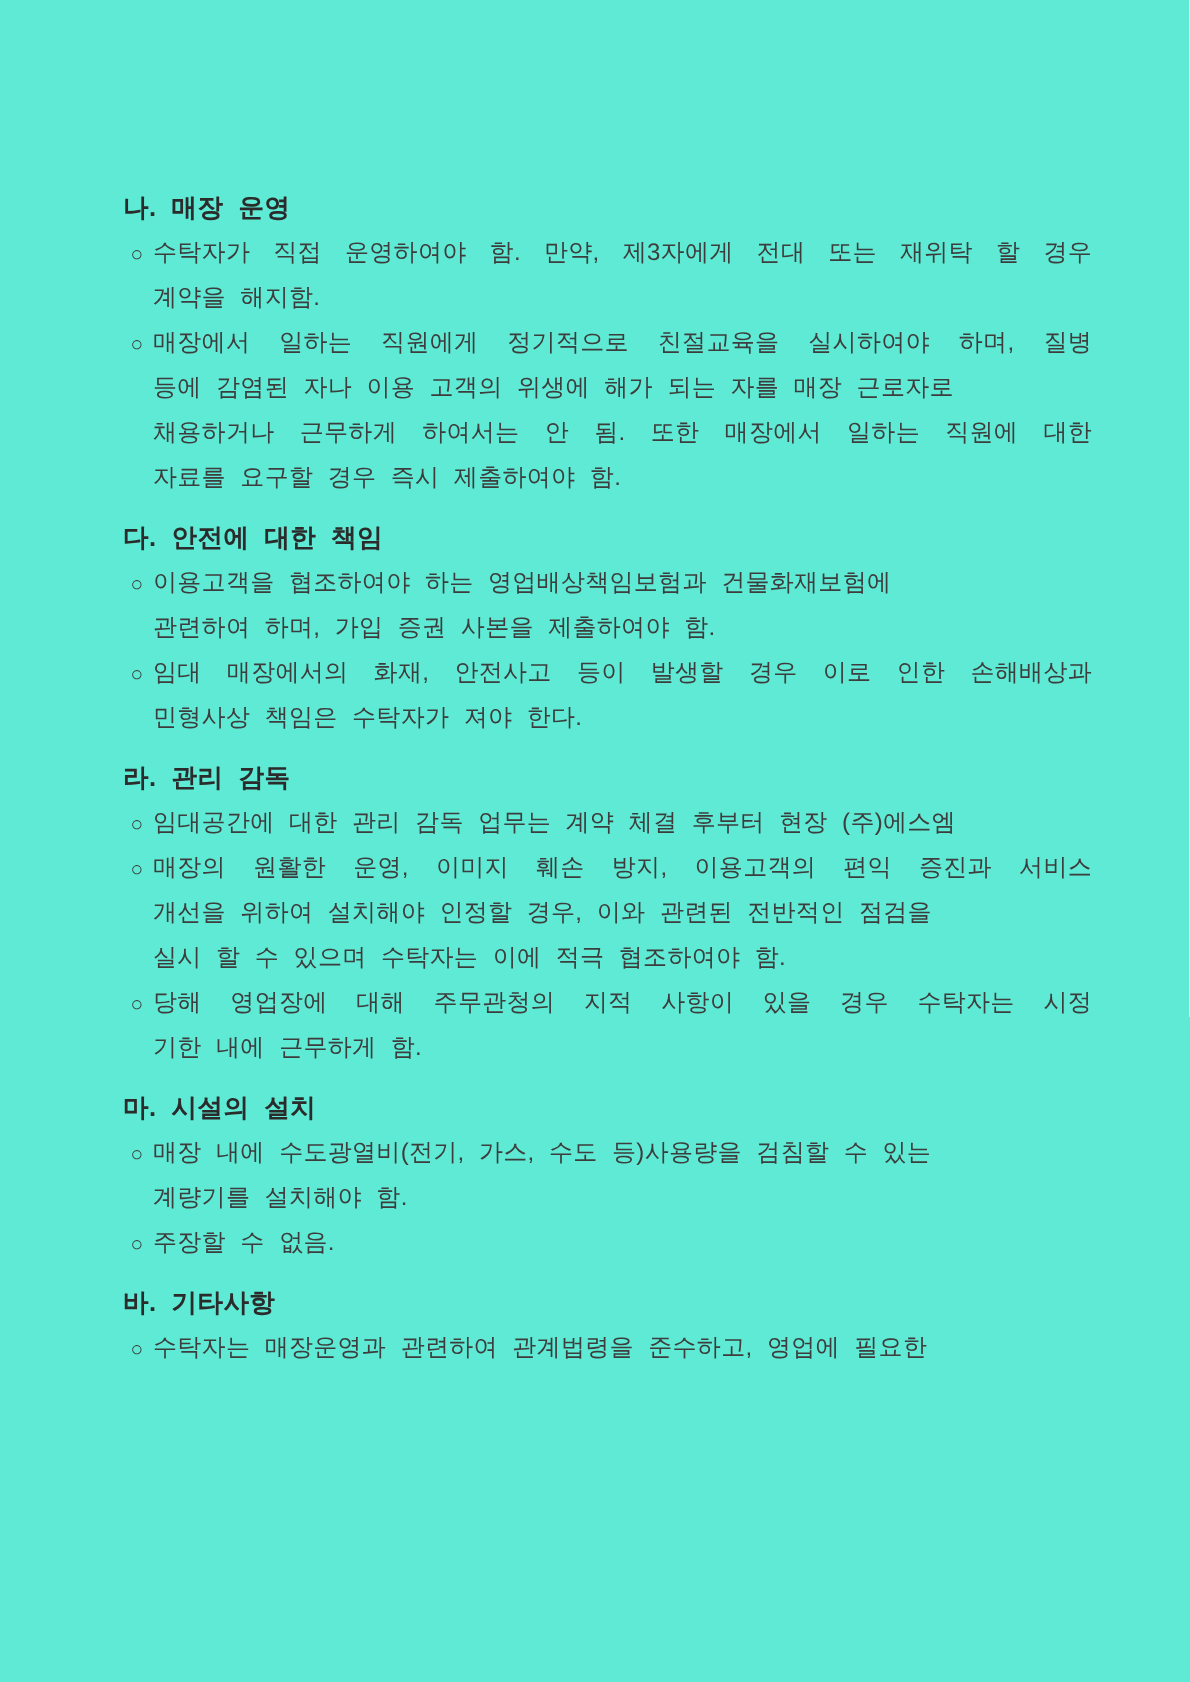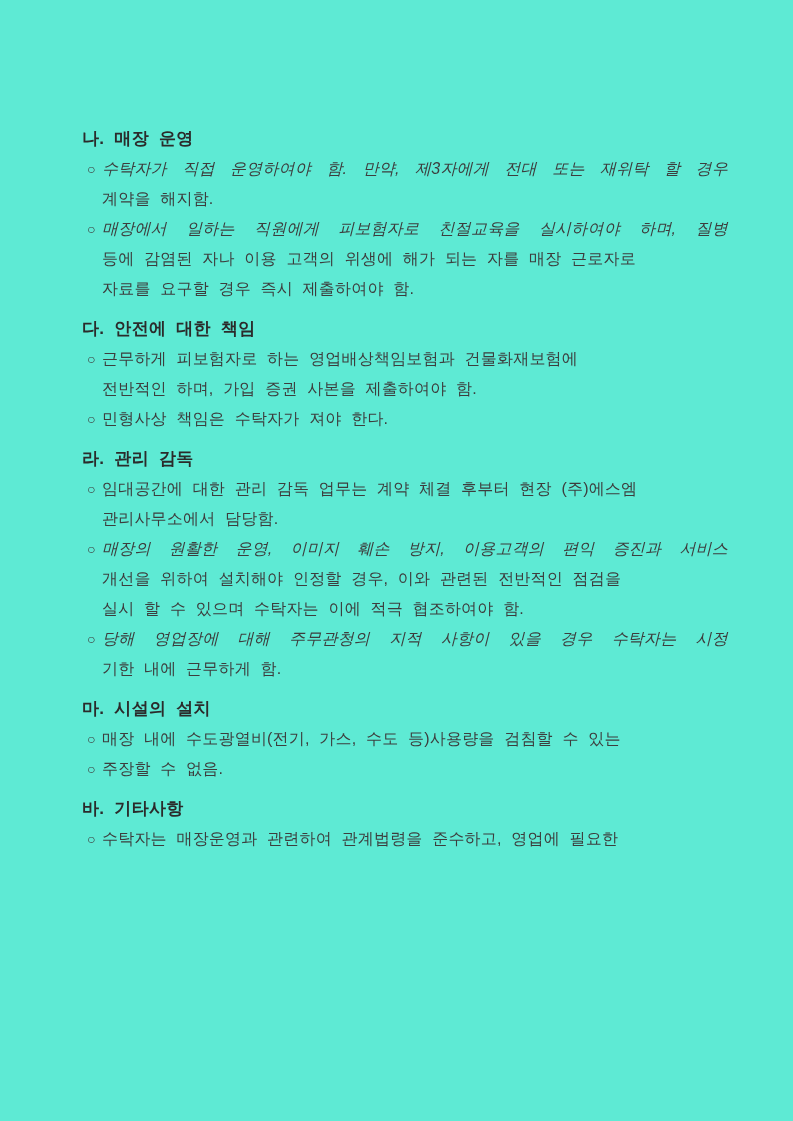--- a/index.html
+++ b/index.html
@@ -54,72 +54,72 @@
     line-height: 30px;
     word-spacing: 5px;
     letter-spacing: 0.2px;
     white-space: nowrap;
     overflow: visible;
   }
   .line.fill {
     white-space: normal;
     text-align: justify;
     text-align-last: justify;
-    font-style: italic;
   }
 </style>
 </head>
 <body>
 
 <div class="page">
   <div class="doc-content">
 
     <div class="section">
       <div class="section-heading">나. 매장 운영</div>
       <div class="item">
         <span class="bullet">○</span>
         <div class="item-lines">
           <div class="line fill">수탁자가 직접 운영하여야 함. 만약, 제3자에게 전대 또는 재위탁 할 경우</div>
           <div class="line">계약을 해지함.</div>
         </div>
       </div>
       <div class="item">
         <span class="bullet">○</span>
         <div class="item-lines">
-          <div class="line fill">매장에서 일하는 직원에게 피보험자로 친절교육을 실시하여야 하며, 질병</div>
+          <div class="line fill">매장에서 일하는 직원에게 정기적으로 친절교육을 실시하여야 하며, 질병</div>
           <div class="line">등에 감염된 자나 이용 고객의 위생에 해가 되는 자를 매장 근로자로</div>
+          <div class="line fill">채용하거나 근무하게 하여서는 안 됨. 또한 매장에서 일하는 직원에 대한</div>
           <div class="line">자료를 요구할 경우 즉시 제출하여야 함.</div>
         </div>
       </div>
     </div>
 
     <div class="section">
       <div class="section-heading">다. 안전에 대한 책임</div>
       <div class="item">
         <span class="bullet">○</span>
         <div class="item-lines">
-          <div class="line">근무하게 피보험자로 하는 영업배상책임보험과 건물화재보험에</div>
-          <div class="line">전반적인 하며, 가입 증권 사본을 제출하여야 함.</div>
+          <div class="line">이용고객을 협조하여야 하는 영업배상책임보험과 건물화재보험에</div>
+          <div class="line">관련하여 하며, 가입 증권 사본을 제출하여야 함.</div>
         </div>
       </div>
       <div class="item">
         <span class="bullet">○</span>
         <div class="item-lines">
+          <div class="line fill">임대 매장에서의 화재, 안전사고 등이 발생할 경우 이로 인한 손해배상과</div>
           <div class="line">민형사상 책임은 수탁자가 져야 한다.</div>
         </div>
       </div>
     </div>
 
     <div class="section">
       <div class="section-heading">라. 관리 감독</div>
       <div class="item">
         <span class="bullet">○</span>
         <div class="item-lines">
           <div class="line">임대공간에 대한 관리 감독 업무는 계약 체결 후부터 현장 (주)에스엠</div>
-          <div class="line">관리사무소에서 담당함.</div>
         </div>
       </div>
       <div class="item">
         <span class="bullet">○</span>
         <div class="item-lines">
           <div class="line fill">매장의 원활한 운영, 이미지 훼손 방지, 이용고객의 편익 증진과 서비스</div>
           <div class="line">개선을 위하여 설치해야 인정할 경우, 이와 관련된 전반적인 점검을</div>
           <div class="line">실시 할 수 있으며 수탁자는 이에 적극 협조하여야 함.</div>
         </div>
       </div>
@@ -131,20 +131,21 @@
         </div>
       </div>
     </div>
 
     <div class="section">
       <div class="section-heading">마. 시설의 설치</div>
       <div class="item">
         <span class="bullet">○</span>
         <div class="item-lines">
           <div class="line">매장 내에 수도광열비(전기, 가스, 수도 등)사용량을 검침할 수 있는</div>
+          <div class="line">계량기를 설치해야 함.</div>
         </div>
       </div>
       <div class="item">
         <span class="bullet">○</span>
         <div class="item-lines">
           <div class="line">주장할 수 없음.</div>
         </div>
       </div>
     </div>
 

